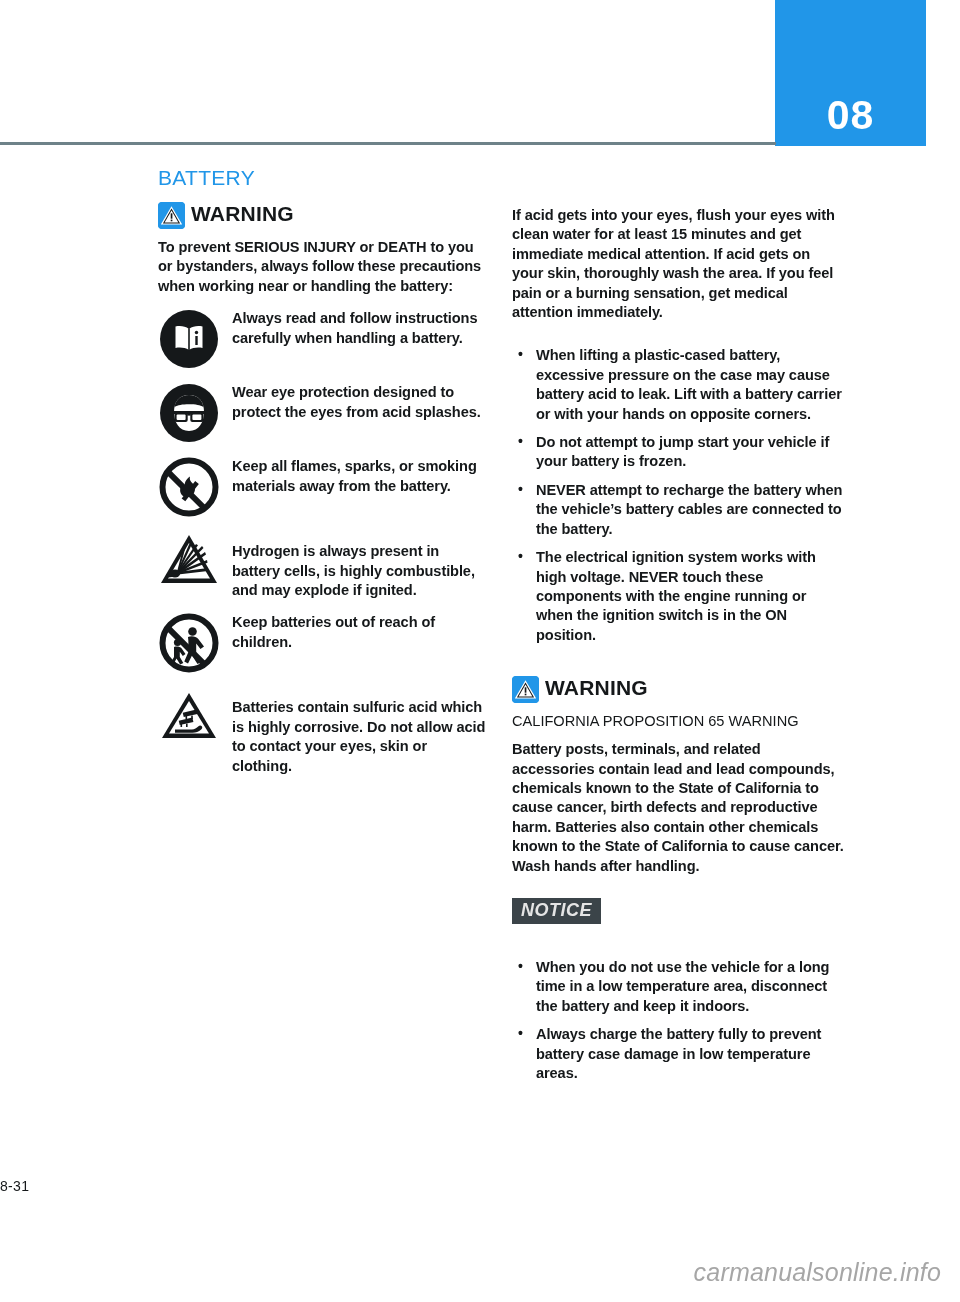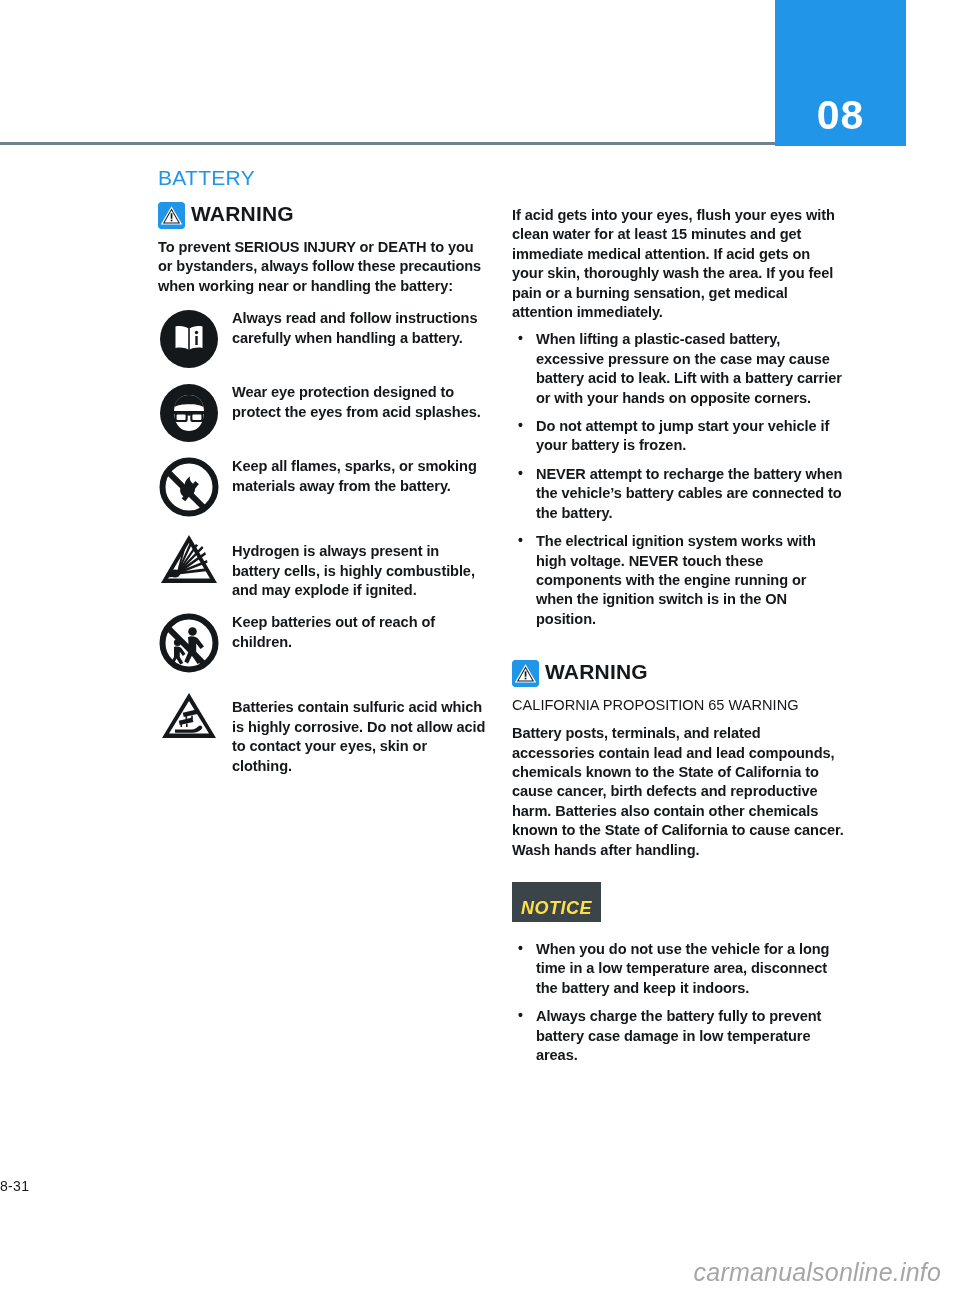--- a/index.html
+++ b/index.html
@@ -18,21 +18,21 @@
     height: 1302px;
     background: #ffffff;
     overflow: hidden;
   }
 
   
   .chapter-tab {
     position: absolute;
     left: 775px;
     top: 0;
-    width: 131px;
+    width: 151px;
     height: 146px;
     background: #2196e8;
     color: #ffffff;
     font-size: 41px;
     font-weight: bold;
     letter-spacing: 1px;
     display: flex;
     align-items: flex-end;
     justify-content: center;
     padding-bottom: 10px;
@@ -141,21 +141,21 @@
     font-weight: bold;
     line-height: 1.33;
     color: #15181a;
     letter-spacing: -0.1px;
     padding-top: 1px;
   }
 
   .picto-row.tall .picto-text { padding-top: 0; margin-top: 12px; }
 
   
-  ul.bullets { list-style: none; margin-top: 8px; }
+  ul.bullets { list-style: none; margin-top: 24px; }
 
   ul.bullets li {
     position: relative;
     padding-left: 24px;
     margin-bottom: 9px;
     font-size: 14.6px;
     font-weight: bold;
     line-height: 1.33;
     color: #15181a;
     letter-spacing: -0.1px;
@@ -166,26 +166,26 @@
     position: absolute;
     left: 6px;
     top: -1px;
     font-size: 14px;
   }
 
   
   .notice-badge {
     display: inline-block;
     background: #3b4449;
-    color: #fde047;
+    color: #e5e5e5;
     font-size: 18px;
     font-weight: bold;
     font-style: italic;
     letter-spacing: 0.5px;
-    padding: 16px 9px 3px 9px;
+    padding: 2px 9px 3px 9px;
     margin-bottom: 10px;
   }
 
   .block-gap { height: 22px; }
 
   
   .page-number {
     position: absolute;
     left: 0;
     top: 1178px;

